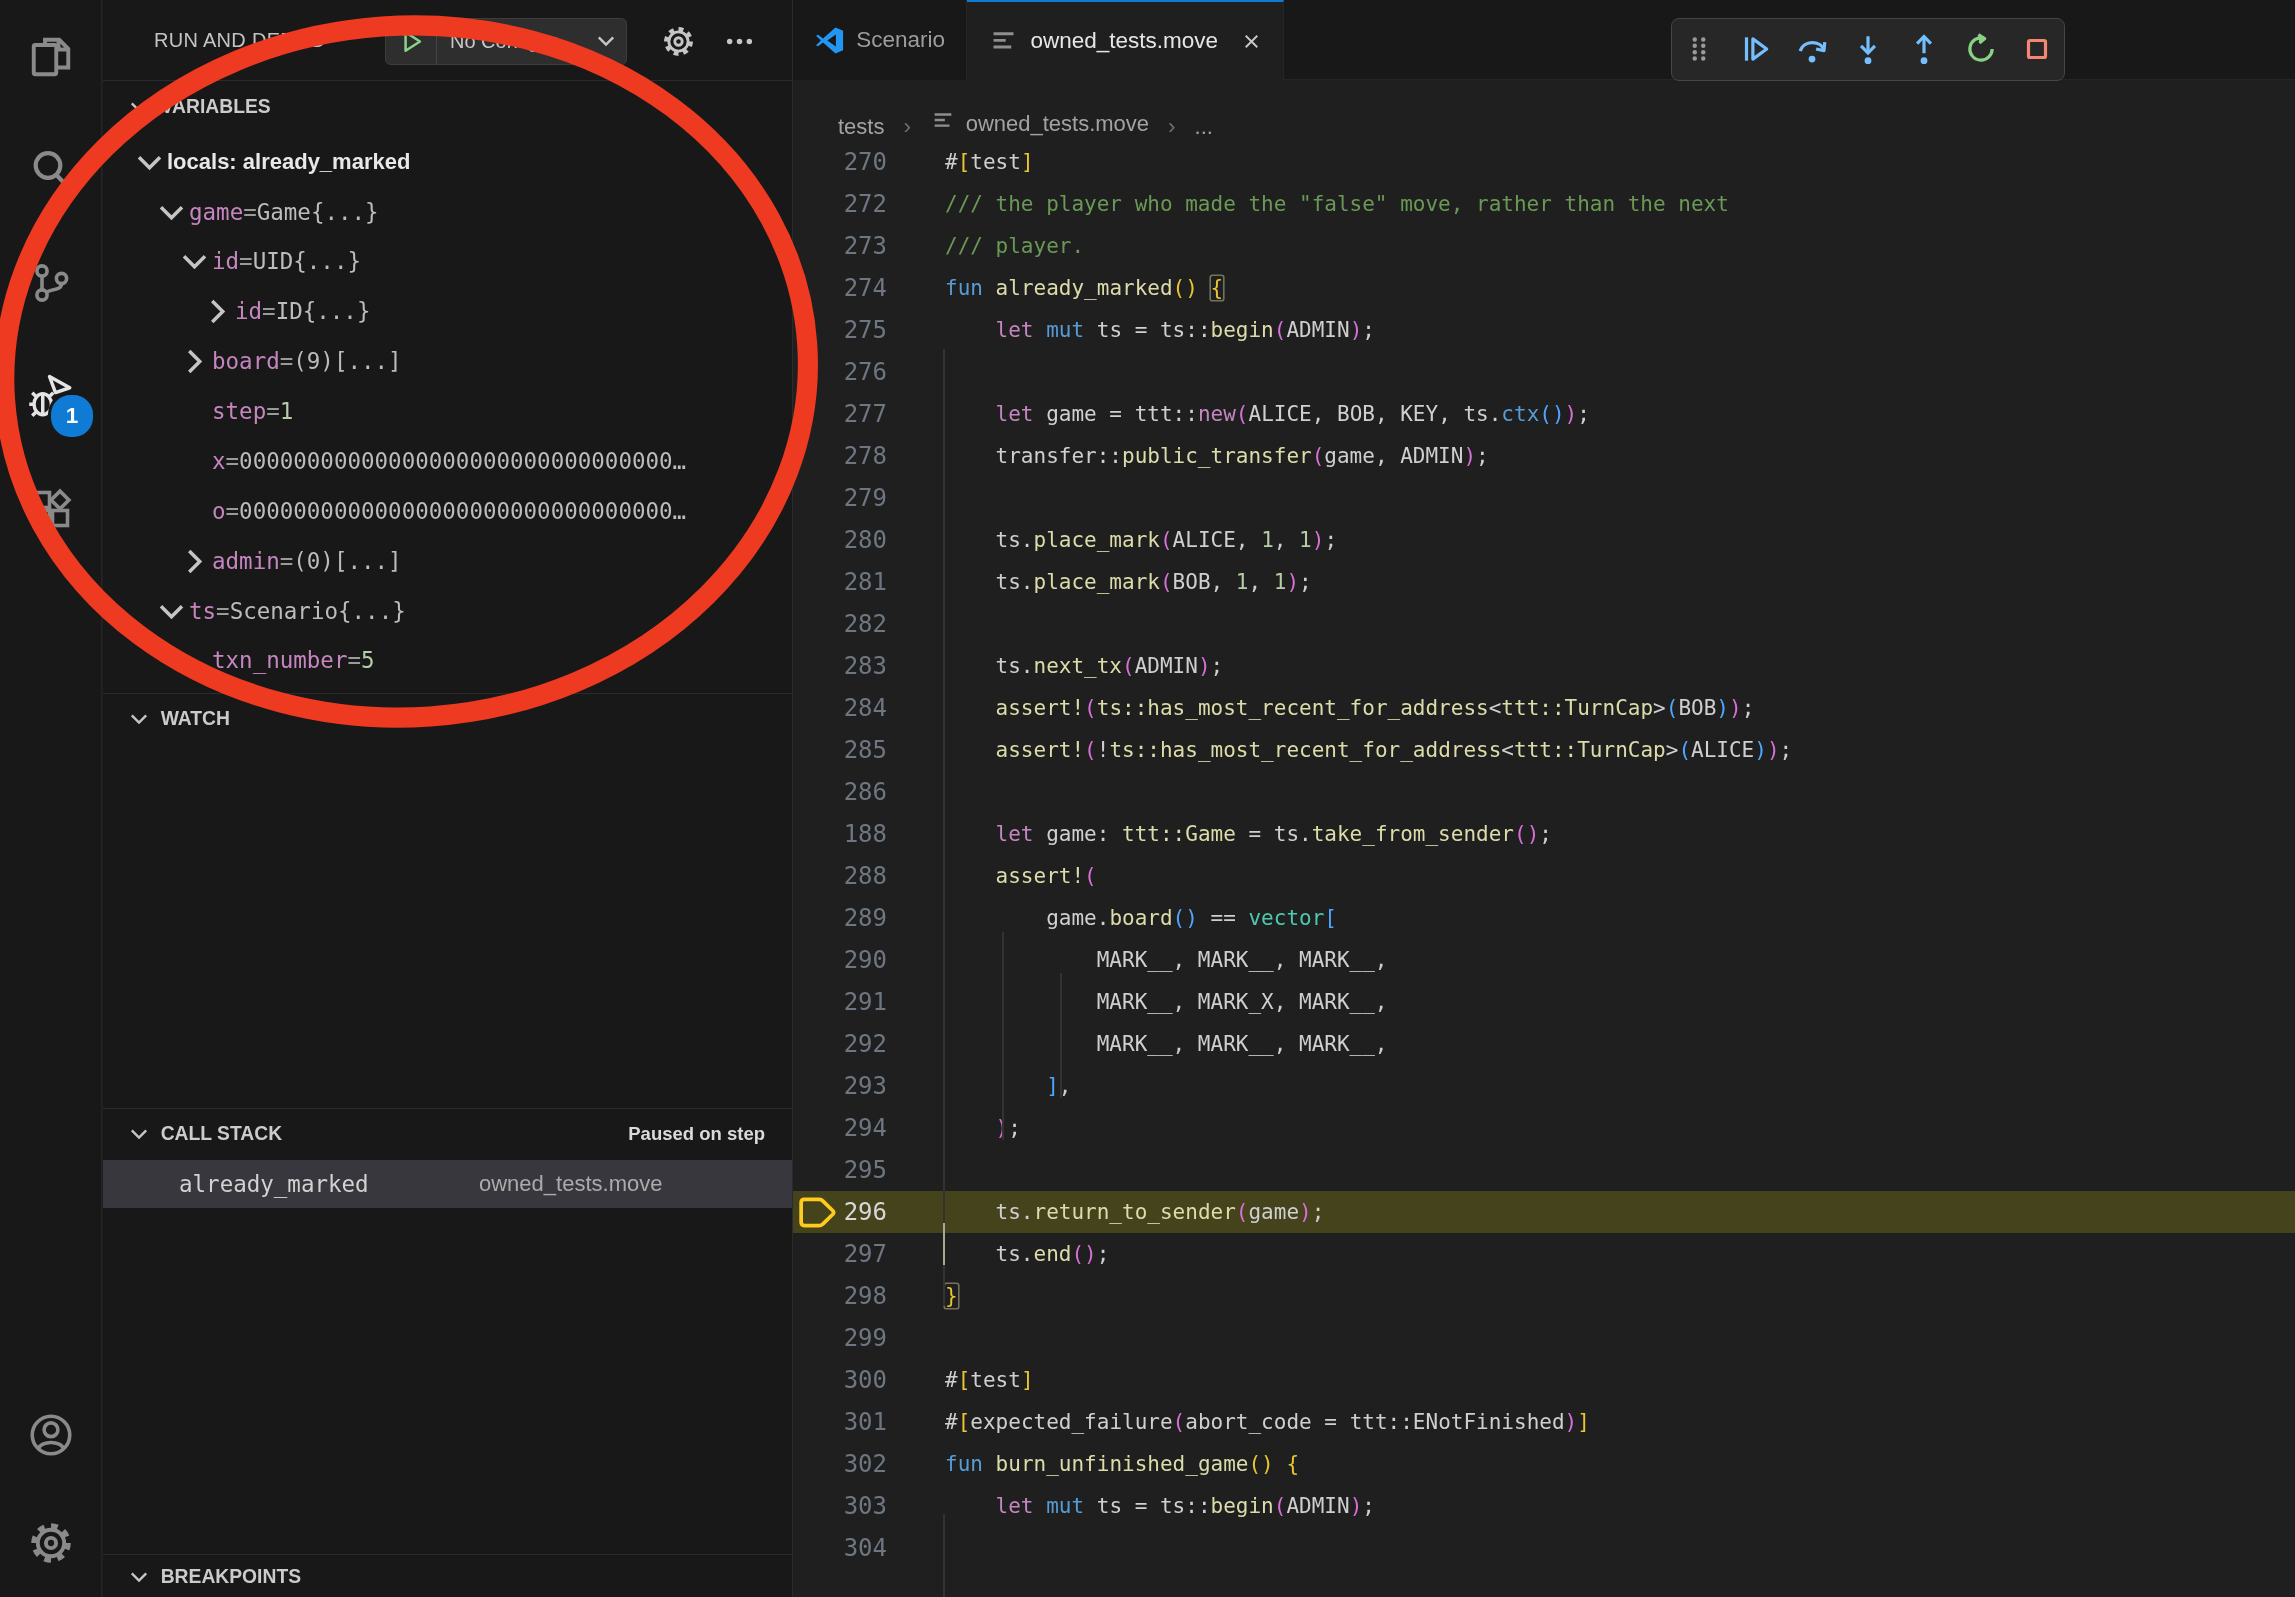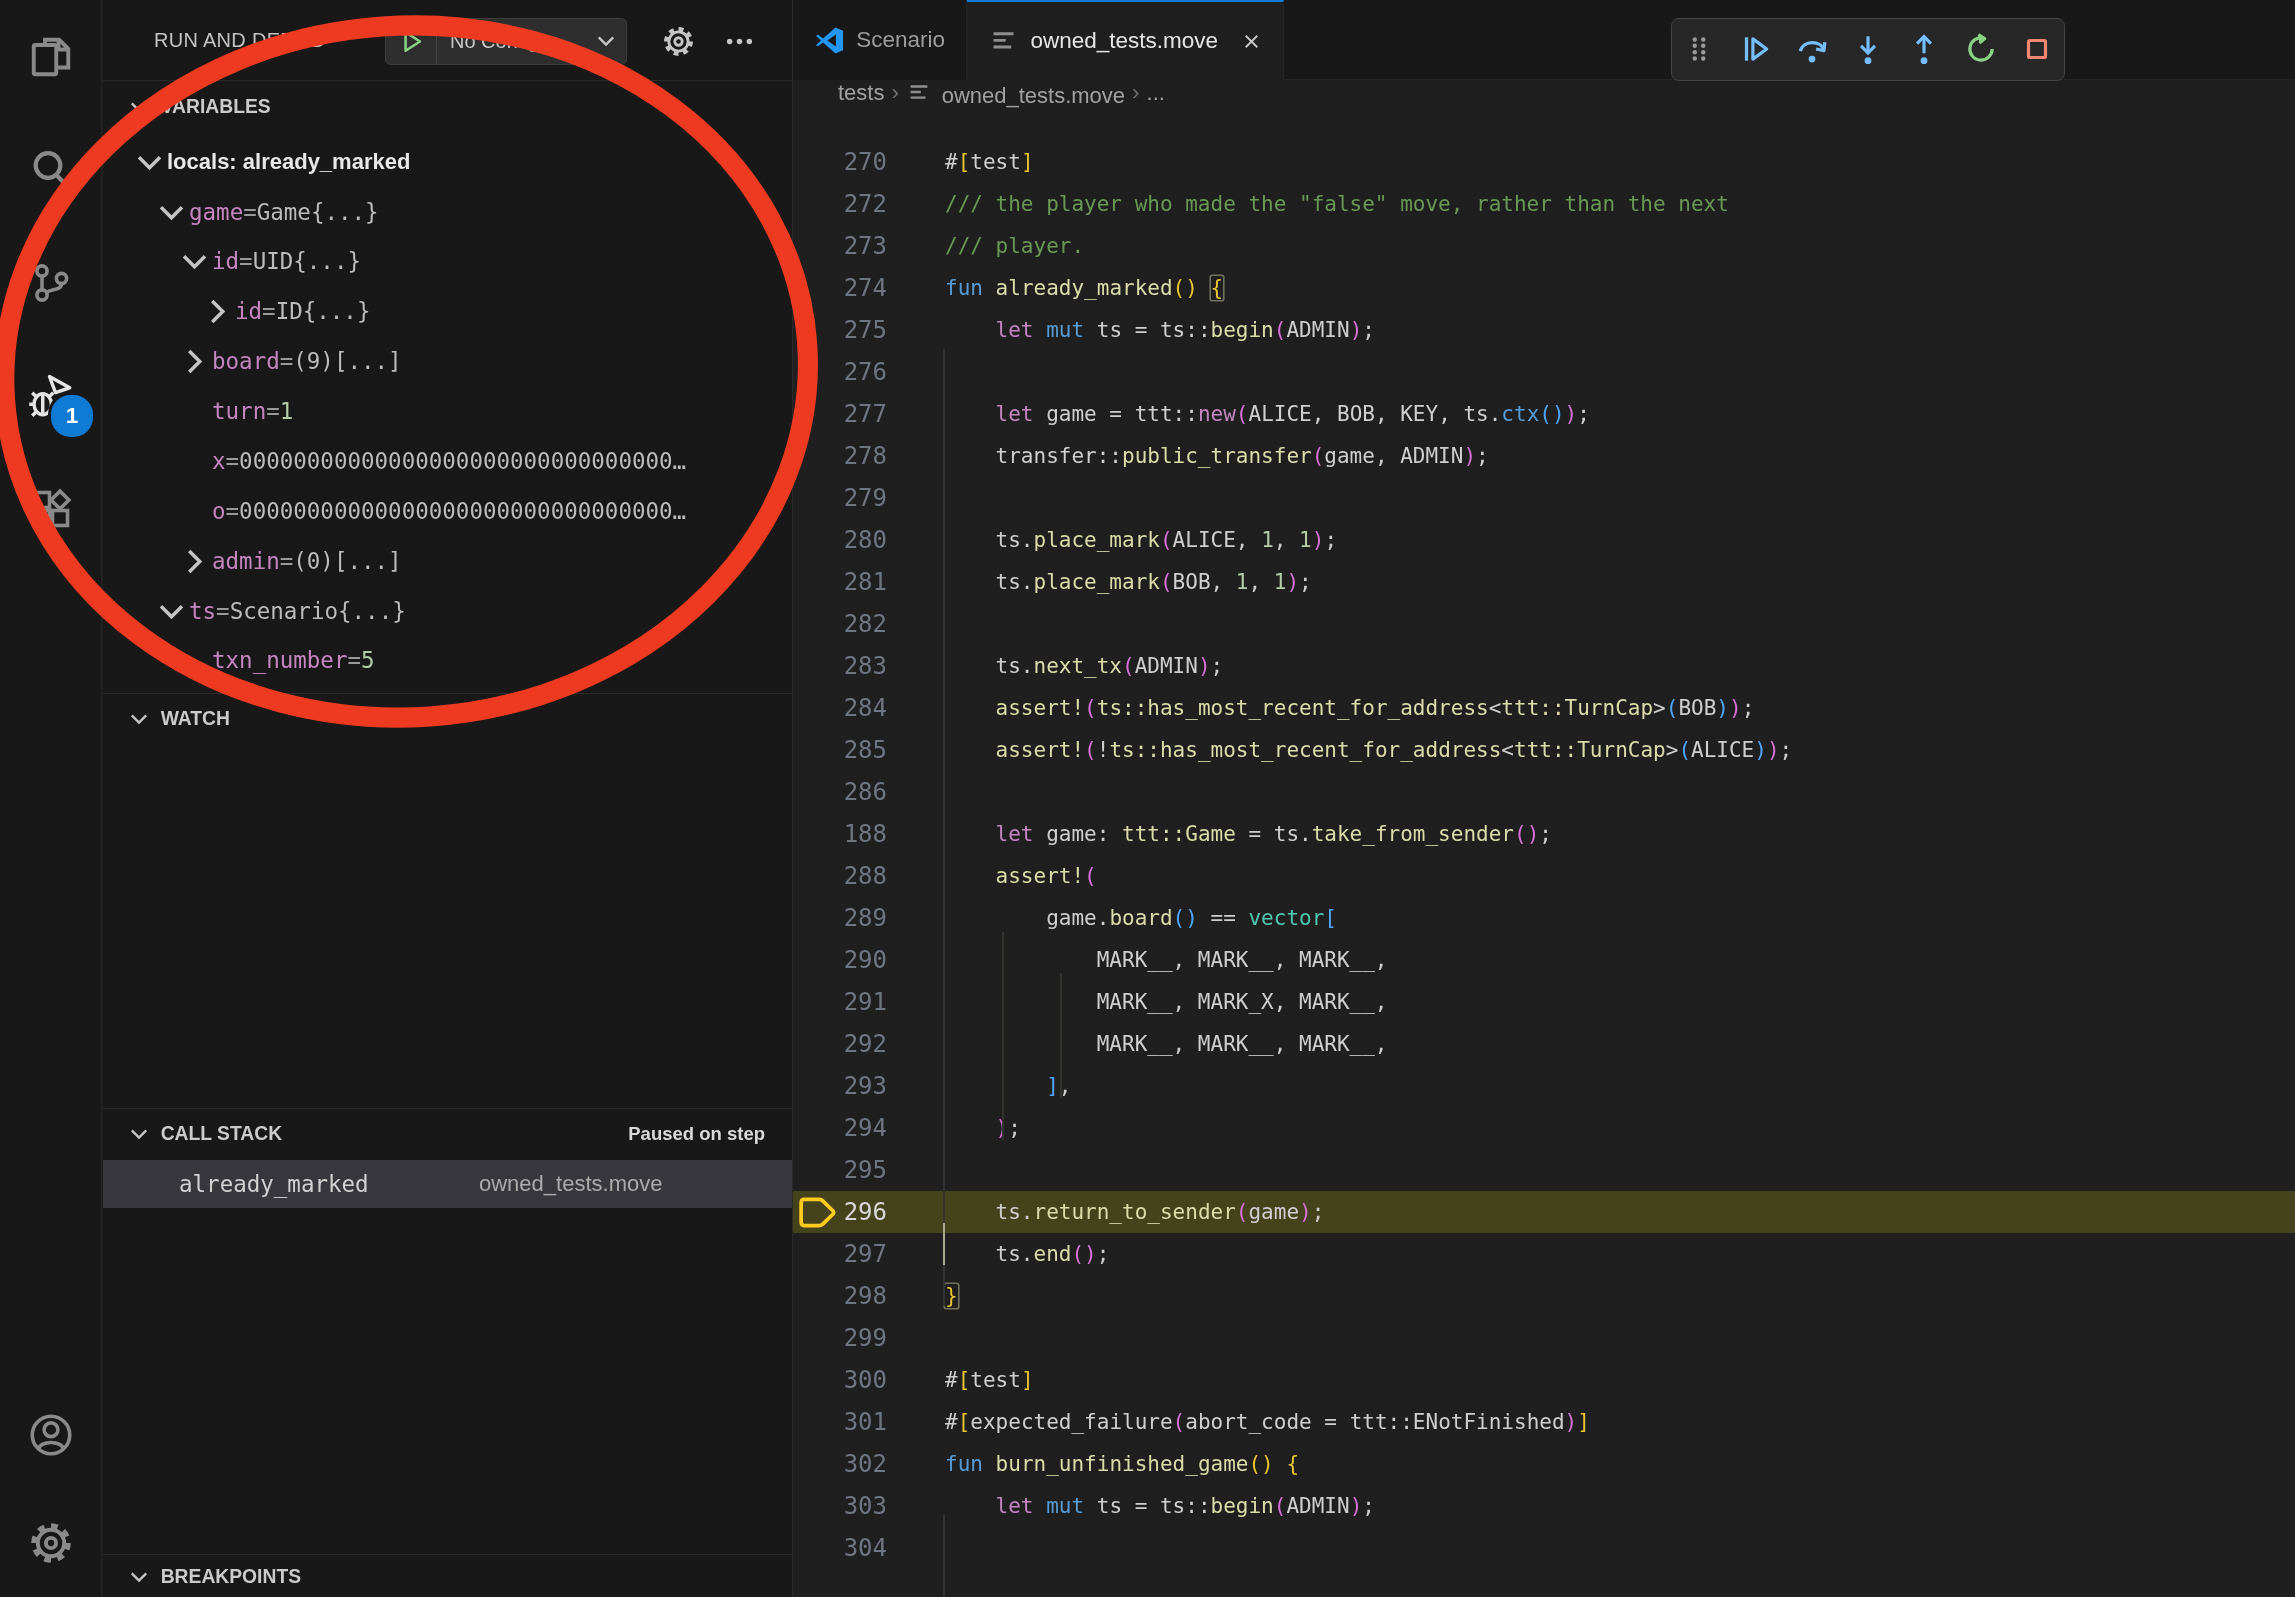--- a/index.html
+++ b/index.html
@@ -54,22 +54,22 @@
   .editor{position:absolute;left:793px;top:0;right:0;height:100%;}
   .tabs{position:absolute;top:0;left:0;right:0;height:80px;background:#181818;
         border-bottom:0.8px solid #252525;display:flex;box-sizing:border-box;}
   .tab{display:flex;align-items:center;padding:0 21px;gap:11.3px;font-size:22.5px;color:#9d9d9d;
        background:#181818;border-right:0.8px solid #252525;height:80px;box-sizing:border-box;cursor:pointer;white-space:nowrap;}
   .tab.active{background:#1f1f1f;color:#e6e6e6;border-top:2.4px solid var(--accent_blue,#0078d4);border-bottom:none;}
   .tab .ticon{display:flex;}
   .tab .ticon svg{width:31px;height:31px;}
   .tab .close{margin-left:11.3px;display:flex;color:#c8c8c8;}
   .tab .close svg{width:21px;height:21px;}
-  .crumbs{position:absolute;top:80px;left:0;right:0;height:60px;display:flex;align-items:flex-start;
-          gap:7px;padding-left:45px;font-size:22px;color:#a2a2a2;background:#1f1f1f;}
+  .crumbs{position:absolute;top:80px;left:0;right:0;height:60px;display:flex;align-items:flex-end;
+          gap:19px;padding-left:45px;font-size:22px;color:#a2a2a2;background:#1f1f1f;}
   .crumb{cursor:pointer;display:flex;align-items:center;gap:9.7px;}
   .crumb-sep{color:#6f6f6f;font-size:22.5px;}
   .crumb .ticon svg{width:26px;height:26px;}
   
   .code{position:absolute;top:141px;left:0;right:0;bottom:0;cursor:text;}
   .code-row{display:flex;height:42px;align-items:center;position:relative;z-index:2;}
   .code-row.hl{background:var(--debug_highlight,#45431c);}
   .gslot{width:47px;display:flex;justify-content:center;align-items:center;flex:none;}
   .gslot svg{width:42px;height:35px;}
   .lnum{width:47px;text-align:right;font-family:"DejaVu Sans Mono",monospace;font-size:24px;
@@ -255,21 +255,21 @@
             <svg viewBox="0 0 20 20" fill="none" stroke="currentColor" stroke-width="2">
               <path d="M7 4 L13 10 L7 16"></path>
             </svg>
           </span>
           <span class="vname">board</span>
           <span class="vop"> = </span>
           <span class="vval">(9)[...]</span>
         </div>
         <div class="vrow" style="top: 386px; padding-left: 74px;">
           <span class="vchev"></span>
-          <span class="vname">turn</span>
+          <span class="vname">step</span>
           <span class="vop"> = </span>
           <span class="vval num">1</span>
         </div>
         <div class="vrow" style="top: 436px; padding-left: 74px;">
           <span class="vchev"></span>
           <span class="vname">x</span>
           <span class="vop"> = </span>
           <span class="vval">00000000000000000000000000000000…</span>
         </div>
         <div class="vrow" style="top: 486px; padding-left: 74px;">

